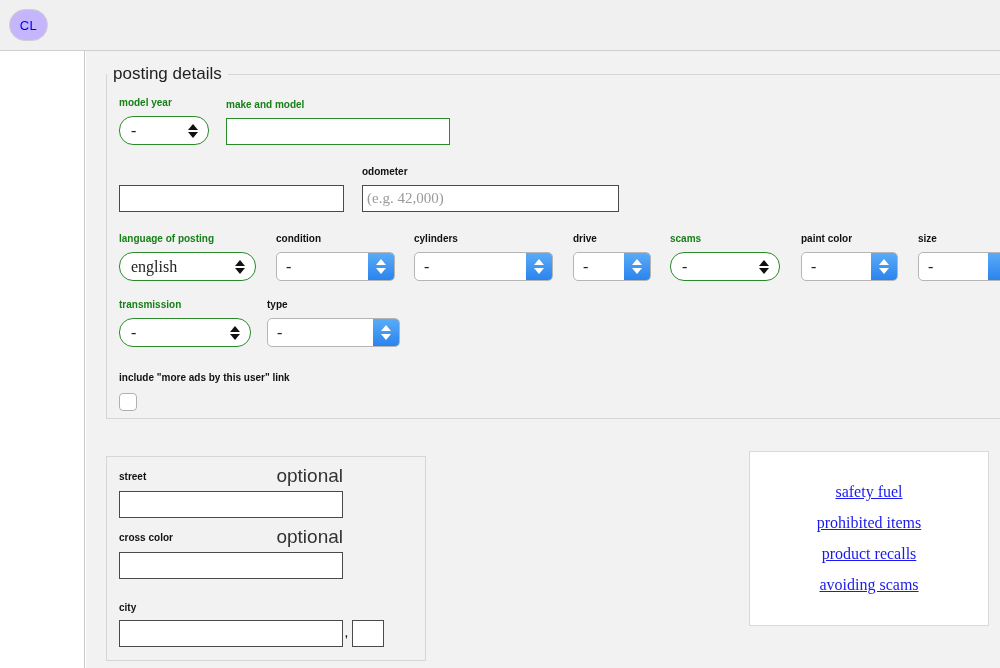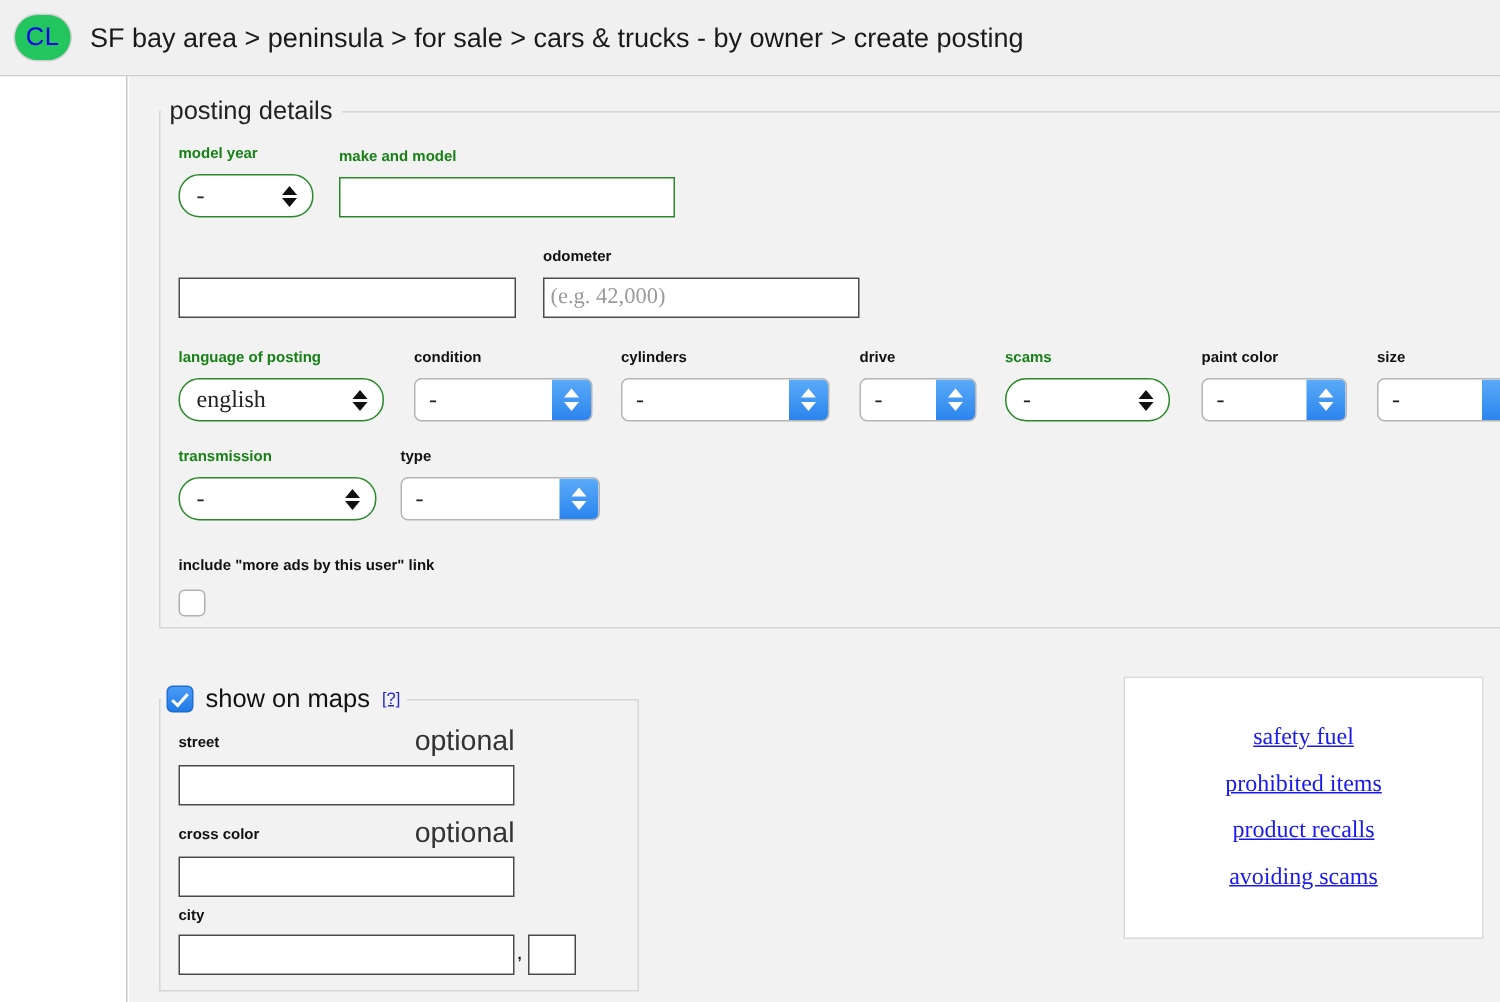--- a/index.html
+++ b/index.html
@@ -22,23 +22,23 @@
     background: #f0f0f0;
     border-bottom: 1px solid #cfcfcf;
     display: flex; align-items: center;
     box-sizing: border-box;
   }
   #cl-logo {
     margin-left: 9px;
     width: 37px; height: 30px;
     border: 1px solid #d0d0d0;
     border-radius: 16px;
-    background: #22c55e;
+    background: #c4b5fd;
     display: flex; align-items: center; justify-content: center;
-    font-size: 17px; color: #0000ee; letter-spacing: 0.5px;
+    font-size: 13px; color: #0000ee; letter-spacing: 0.5px;
     flex: none;
   }
   #breadcrumb {
     margin-left: 12px;
     font-size: 18px; color: #1a1a1a;
     white-space: nowrap;
   }
 
   
   #left-rail {
@@ -222,21 +222,20 @@
 </style>
 </head>
 <body>
 
 <div id="page">
 
   <div id="header">
     <div id="cl-logo">
       <span>CL</span>
     </div>
-    <div id="breadcrumb">SF bay area &gt; peninsula &gt; for sale &gt; cars &amp; trucks - by owner &gt; create posting</div>
   </div>
 
   <div id="left-rail"></div>
 
   <div id="content">
 
     <fieldset class="box" id="details-fs">
       <legend>posting details</legend>
       <div id="details-inner">
 
@@ -256,21 +255,21 @@
             <input class="txt green" style="width: 224px; margin-top: 5px;" value="">
           </div>
         </div>
 
         <div class="row" style="margin-top:18px;">
           <div class="field">
             <input class="txt" style="width: 225px; margin-top: 5px;" value="">
           </div>
           <div class="field" style="margin-left:18px;">
             <div class="lbl">odometer</div>
-            <input class="txt" style="width: 211px; margin-top: 5px;" placeholder="(e.g. 42,000)">
+            <input class="txt" style="width: 257px; margin-top: 5px;" placeholder="(e.g. 42,000)">
           </div>
         </div>
 
         <div class="row" style="margin-top:18px;">
           <div class="field">
             <div class="lbl green">language of posting</div>
             <div class="sel-green" style="width:137px; margin-top:5px;">
               <span class="val">english</span>
               <span class="steppers">
                   <i class="up"></i>
@@ -368,44 +367,39 @@
 
         <div style="margin-top:22px;">
           <div class="lbl">include "more ads by this user" link</div>
           <div class="cb" style="margin-top:7px;"></div>
         </div>
 
       </div>
     </fieldset>
 
     <fieldset class="box" id="maps-fs">
-      <legend>
-        <span class="cb checked"></span>
-        <span>show on maps</span>
-        <span class="qmark">[?]</span>
-      </legend>
       <div id="maps-inner">
 
         <div>
           <div class="lblrow">
             <span class="lbl">street</span>
             <span class="opt">optional</span>
           </div>
           <input class="txt" style="width: 224px; margin-top: 4px;" value="">
         </div>
 
         <div style="margin-top:8px;">
           <div class="lblrow">
             <span class="lbl">cross color</span>
             <span class="opt">optional</span>
           </div>
           <input class="txt" style="width: 224px; margin-top: 4px;" value="">
         </div>
 
-        <div style="margin-top:4px;">
+        <div style="margin-top:20px;">
           <div class="lbl">city</div>
           <div style="display:flex; align-items:center; margin-top:4px;">
             <input class="txt" style="width: 224px;" value="">
             <span class="lbl" style="margin:0 4px 0 2px;">,</span>
             <input class="txt" style="width: 32px;" value="">
           </div>
         </div>
 
       </div>
     </fieldset>

